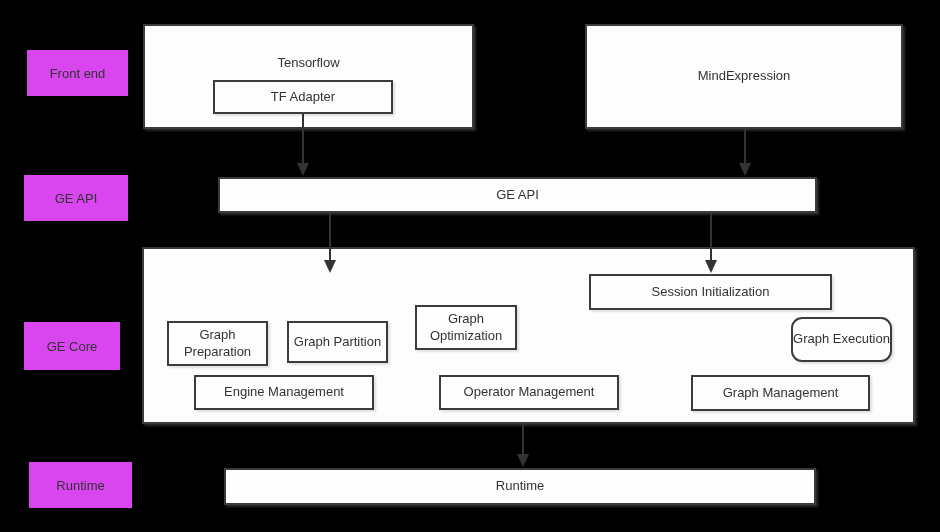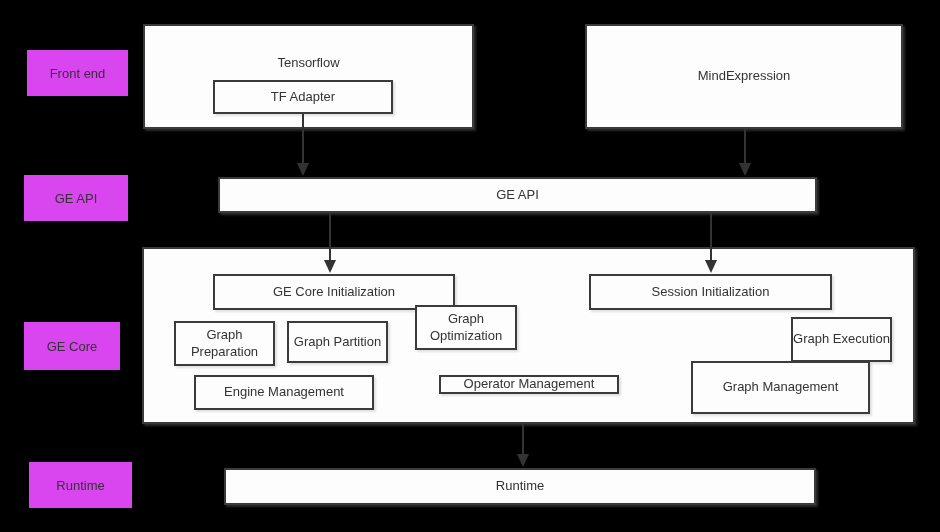--- a/index.html
+++ b/index.html
@@ -75,31 +75,30 @@
   <div class="box" style="left:143px; top:24px; width:331px; height:105px;">
     <div class="container-title" style="top:29px;">Tensorflow</div>
     <div class="box" style="left:68px; top:54px; width:180px; height:34px;">TF Adapter</div>
   </div>
 
   <div class="box" style="left:585px; top:24px; width:318px; height:105px;">MindExpression</div>
 
   <div class="box" style="left:218px; top:177px; width:599px; height:36px;">GE API</div>
 
   <div class="box" style="left:142px; top:247px; width:773px; height:177px;">
-    <div class="box" style="left:69px; top:25px; width:242px; height:36px;">GE Core Initialization</div>
     <div class="box" style="left:445px; top:25px; width:243px; height:36px;">Session Initialization</div>
 
-    <div class="box" style="left:23px; top:72px; width:101px; height:45px;margin-left:7px;">Graph Preparation</div>
+    <div class="box" style="left:23px; top:72px; width:101px; height:45px;">Graph Preparation</div>
     <div class="box" style="left:143px; top:72px; width:101px; height:42px;">Graph Partition</div>
     <div class="box" style="left:271px; top:56px; width:102px; height:45px;">Graph Optimization</div>
-    <div class="box" style="left:647px; top:68px; width:101px; height:45px;">Graph Execution</div>
+    <div class="box" style="left:647px; top:68px; width:101px; height:45px;border-radius:11px;">Graph Execution</div>
 
     <div class="box" style="left:50px; top:126px; width:180px; height:35px;">Engine Management</div>
-    <div class="box" style="left:295px; top:126px; width:180px; height:19px;">Operator Management</div>
-    <div class="box" style="left:547px; top:112px; width:179px; height:53px;">Graph Management</div>
+    <div class="box" style="left:295px; top:126px; width:180px; height:35px;">Operator Management</div>
+    <div class="box" style="left:547px; top:126px; width:179px; height:36px;">Graph Management</div>
   </div>
 
   <div class="box" style="left:224px; top:468px; width:592px; height:37px;">Runtime</div>
 
   <div>
     <div class="arrow-line" style="left:302px; top:114px; height:50px;"></div>
     <div class="arrow-head" style="left:297px; top:163px;"></div>
   </div>
   <div>
     <div class="arrow-line" style="left:744px; top:129px; height:35px;"></div>

